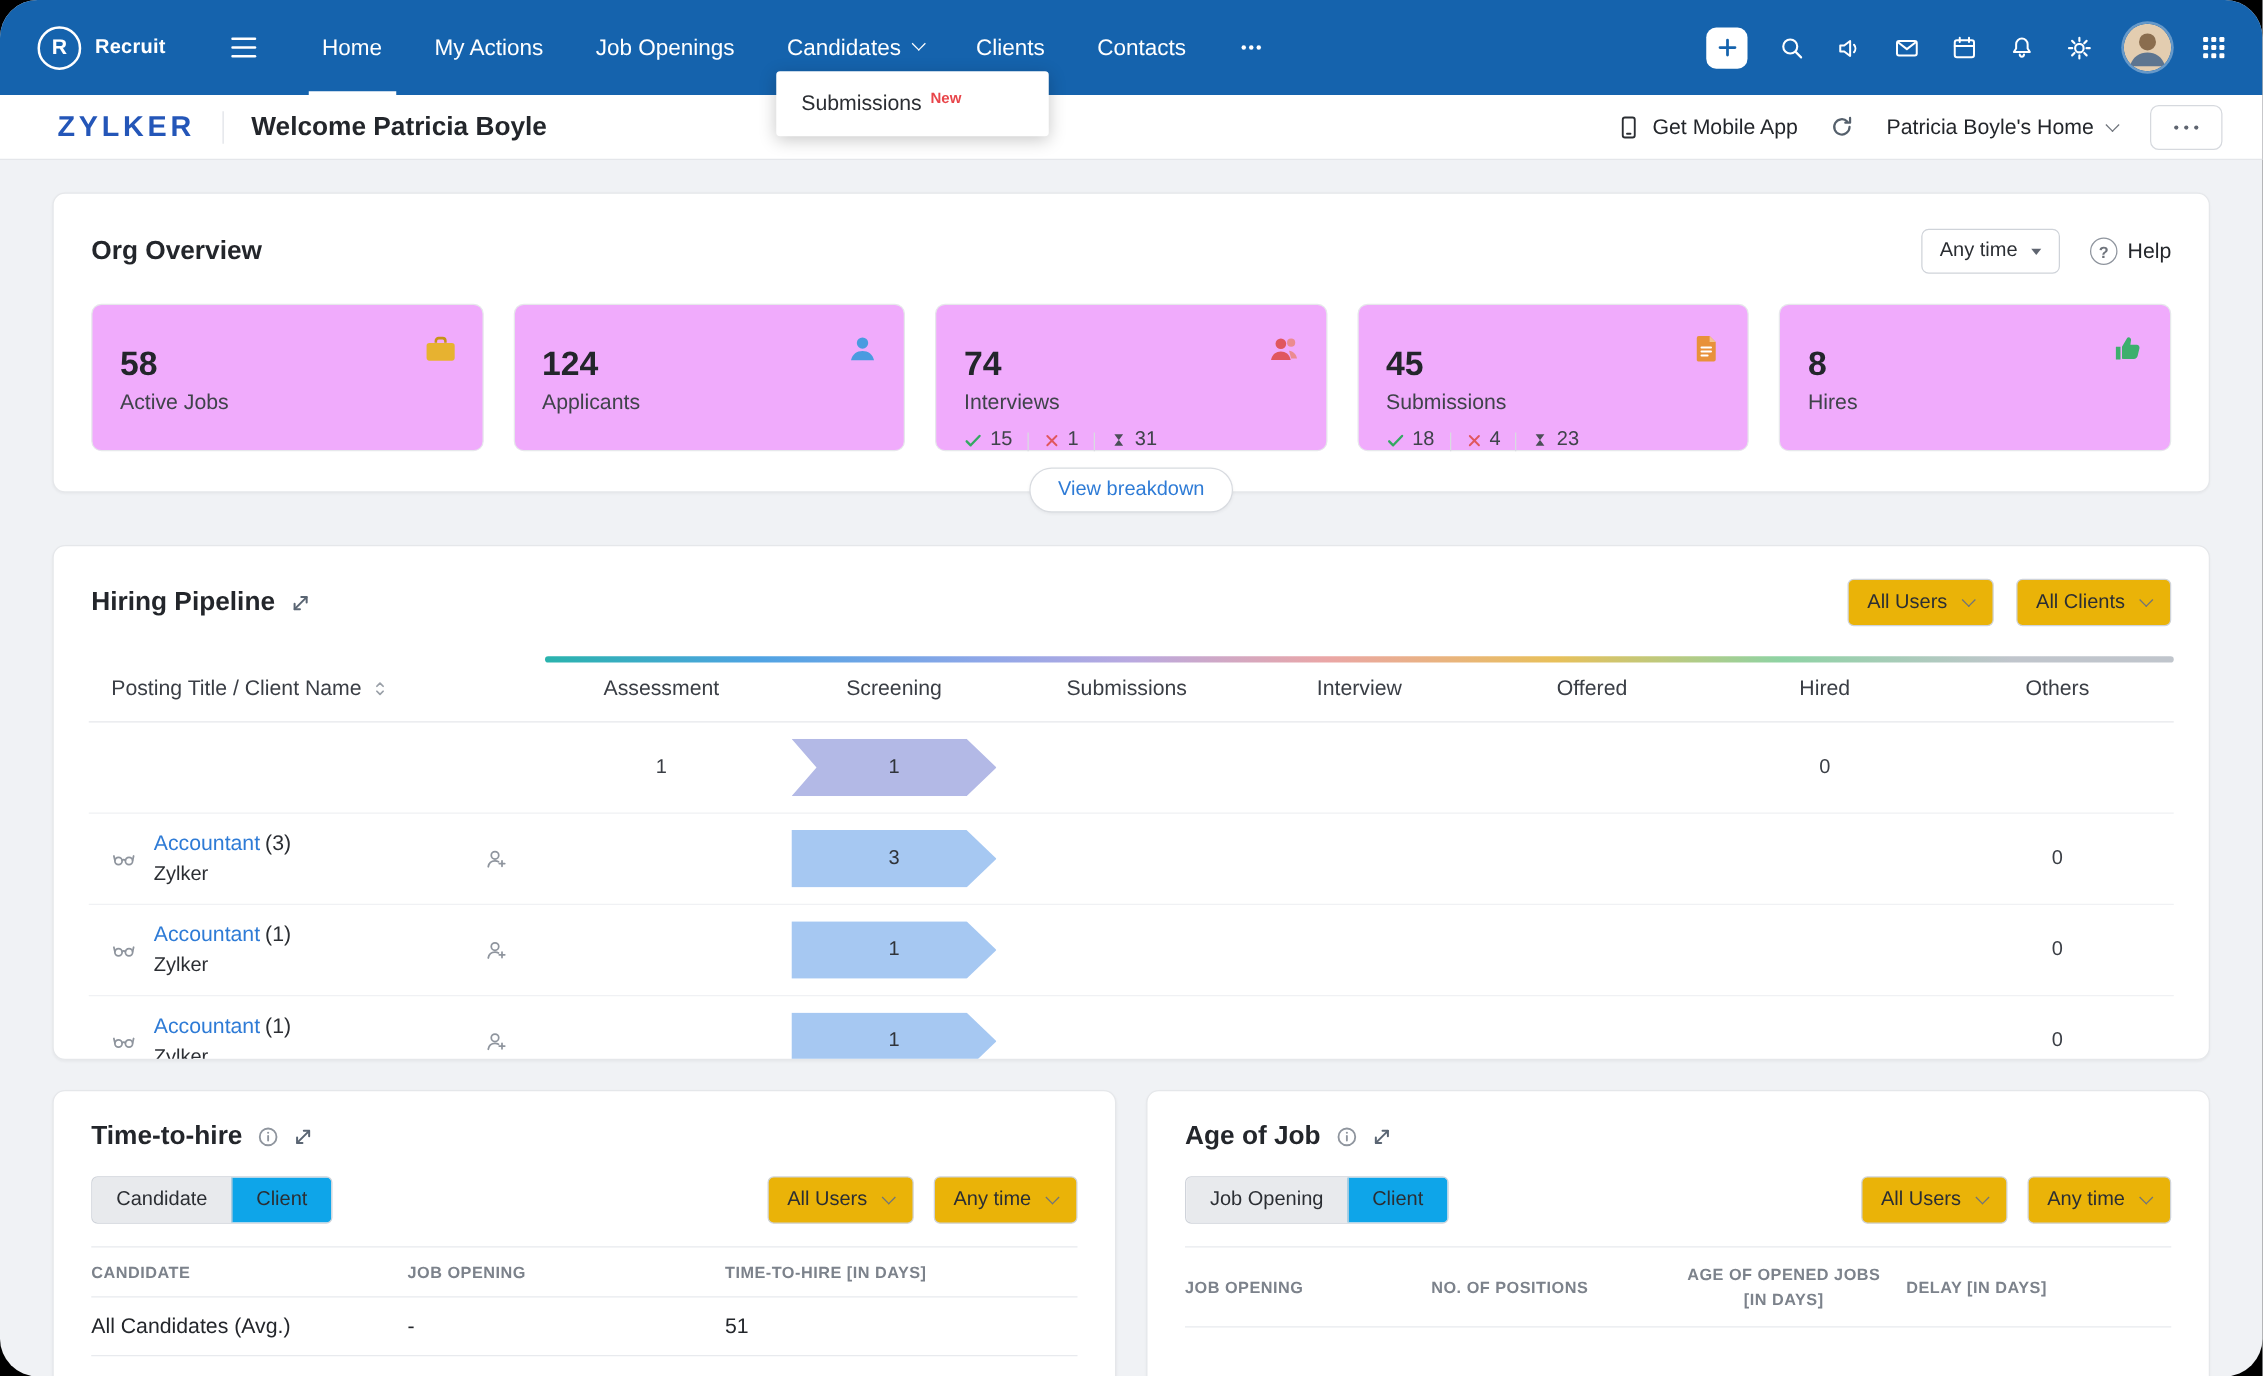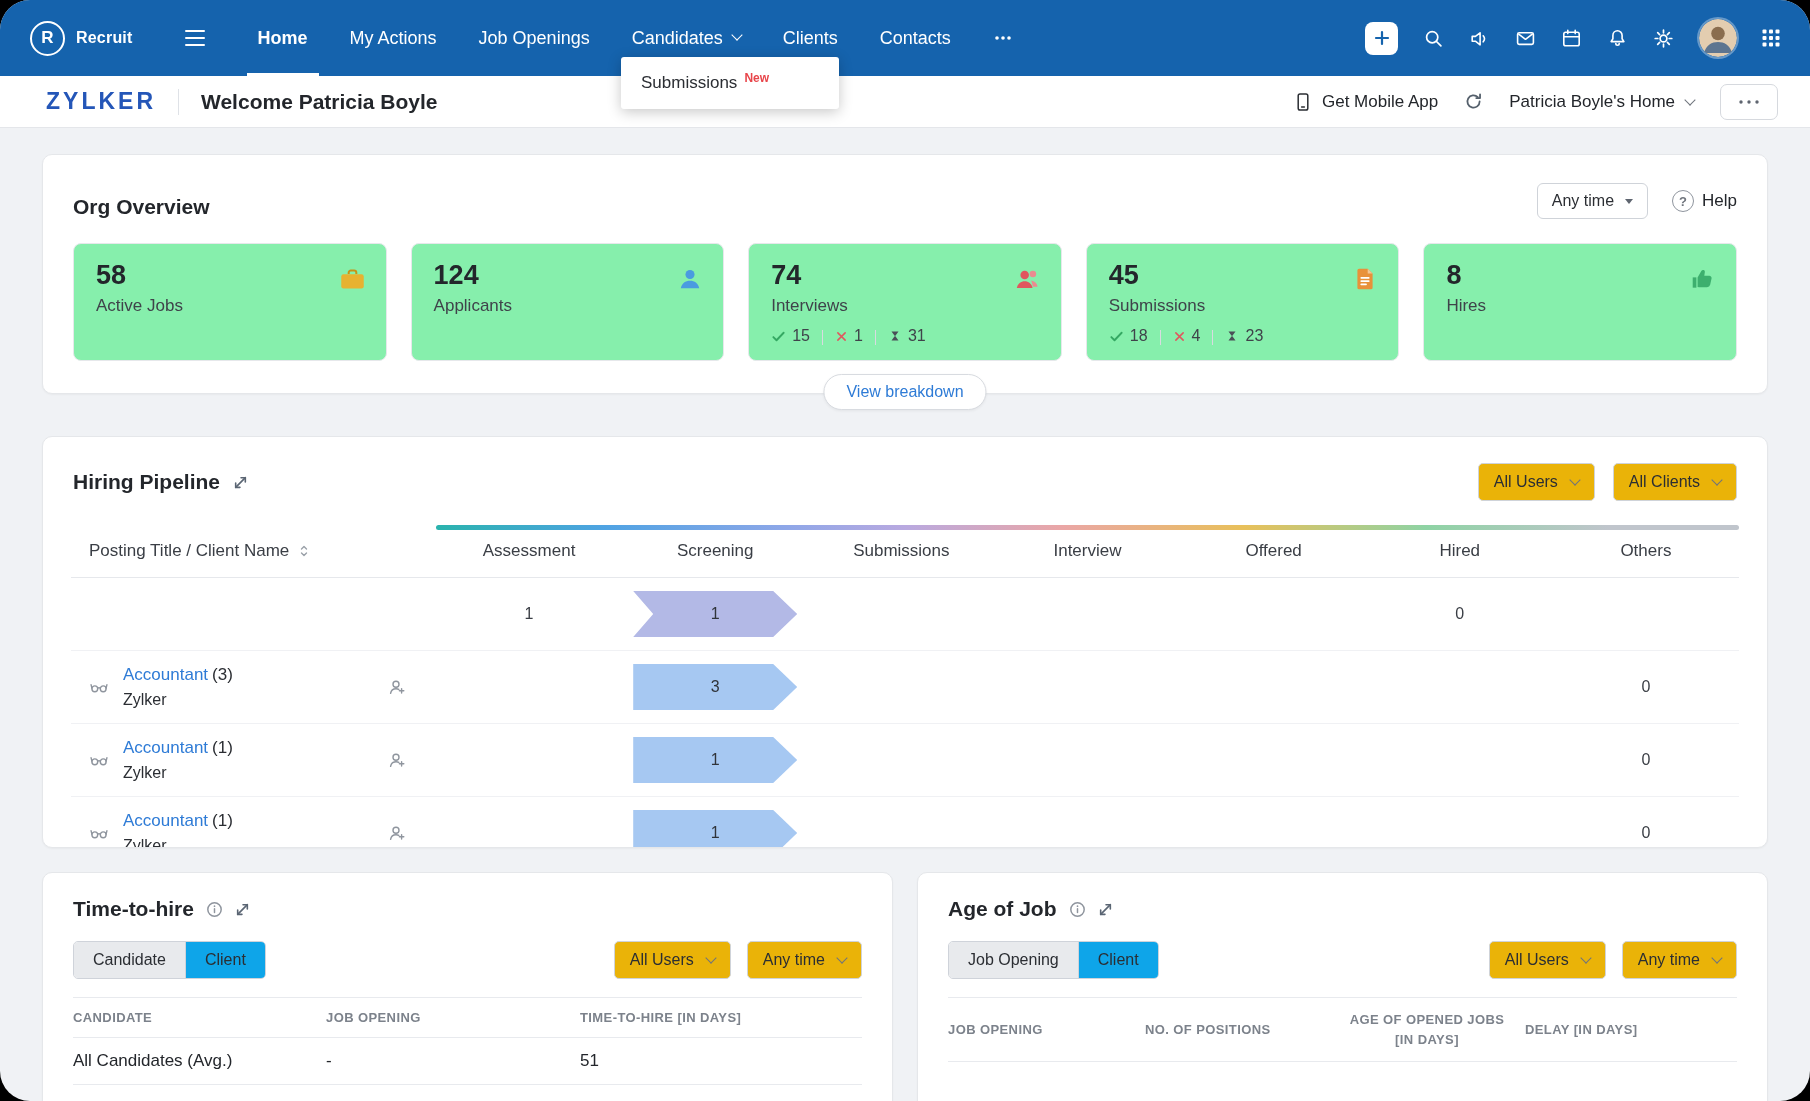--- a/index.html
+++ b/index.html
@@ -12,21 +12,21 @@
 
   
   .navbar{height:76px;background:#1563ad;display:flex;align-items:center;padding:0 30px;position:relative;z-index:30;}
   .brand{display:flex;align-items:center;gap:11px;color:#fff;}
   .brand-logo{width:31px;height:31px;border:2.3px solid #fff;border-radius:50%;display:flex;align-items:center;justify-content:center;font-weight:700;font-size:17px;}
   .brand-name{font-size:16px;font-weight:700;letter-spacing:.2px;}
   .hamburger{margin-left:46px;display:flex;flex-direction:column;gap:4.5px;cursor:pointer;padding:6px;}
   .hamburger span{width:20px;height:2.2px;background:#fff;border-radius:1px;}
   .nav-items{display:flex;align-items:stretch;height:76px;margin-left:26px;}
   .nav-item{display:flex;align-items:center;padding:0 21px;color:#fff;font-size:18px;position:relative;cursor:pointer;white-space:nowrap;}
-  .nav-item.active{font-weight:700;}
+  .nav-item.active{font-weight:400;}
   .nav-item.active::after{content:"";position:absolute;left:10px;right:10px;bottom:0;height:3.5px;background:#fff;}
   .chev{display:inline-block;width:7px;height:7px;border-right:1.6px solid #6f747c;border-bottom:1.6px solid #6f747c;transform:rotate(45deg);margin-top:-4px;}
   .chev.white{border-color:#fff;margin-left:10px;margin-bottom:2px;}
   .nav-right{margin-left:auto;display:flex;align-items:center;gap:25px;}
   .plus-btn{width:33px;height:33px;background:#fff;border-radius:8px;display:flex;align-items:center;justify-content:center;cursor:pointer;}
   .icon-btn{display:flex;align-items:center;justify-content:center;cursor:pointer;}
   .avatar{width:38px;height:38px;border-radius:50%;overflow:hidden;cursor:pointer;box-shadow:0 0 0 2px rgba(255,255,255,.35);}
 
   
   .cand-dropdown{position:absolute;top:57px;left:621px;min-width:178px;background:#fff;border-radius:3px;
@@ -42,29 +42,29 @@
   .get-app{display:flex;align-items:center;gap:9px;font-size:17px;color:#23262b;cursor:pointer;}
   .home-select{display:flex;align-items:center;gap:11px;font-size:17px;color:#23262b;cursor:pointer;}
   .more-btn{width:56px;height:34px;border:1px solid #d6d9de;border-radius:7px;background:#fff;display:flex;align-items:center;justify-content:center;cursor:pointer;}
 
   
   .main{padding:0 42px;}
   .card{background:#fff;border:1px solid #e5e7ea;border-radius:10px;box-shadow:0 1px 2px rgba(27,31,35,.04);}
 
   
   .org-card{margin-top:26px;padding:28px 30px 0;height:240px;position:relative;box-sizing:border-box;}
-  .org-head{display:flex;align-items:flex-end;}
+  .org-head{display:flex;align-items:center;}
   .sec-title{font-size:21px;font-weight:700;color:#23262b;}
   .org-head-right{margin-left:auto;display:flex;align-items:center;gap:24px;}
   .filter-btn{display:flex;align-items:center;gap:11px;border:1px solid #cfd3d9;border-radius:6px;padding:8px 14px;font-size:16px;color:#2b2e33;background:#fff;cursor:pointer;}
   .caret{width:0;height:0;border-left:4.5px solid transparent;border-right:4.5px solid transparent;border-top:5.5px solid #5f6570;}
   .help{display:flex;align-items:center;gap:8px;font-size:17px;color:#23262b;cursor:pointer;}
   .q-icon{width:20px;height:20px;border:1.4px solid #8f959e;border-radius:50%;color:#6f747c;font-size:13px;font-weight:700;display:flex;align-items:center;justify-content:center;}
   .stats{display:flex;gap:24px;margin-top:24px;}
-  .stat{flex:1;border:1px solid #e6e8eb;border-radius:8px;padding:16px 22px;height:118px;box-sizing:border-box;position:relative;cursor:pointer;background:#86efac;}
+  .stat{flex:1;border:1px solid #e6e8eb;border-radius:8px;padding:32px 22px;height:118px;box-sizing:border-box;position:relative;cursor:pointer;background:#f0abfc;}
   .stat-value{font-size:27px;font-weight:700;color:#23262b;line-height:1.15;}
   .stat-label{font-size:17px;color:#3f434a;margin-top:5px;}
   .stat-icon{position:absolute;top:22px;right:20px;}
   .mini-stats{display:flex;align-items:flex-end;gap:12px;margin-top:11px;font-size:16px;color:#3f434a;}
   .mini{display:flex;align-items:center;gap:6px;}
   .mini-sep{width:1px;height:15px;background:#d8dbe0;}
   .view-breakdown{position:absolute;left:50%;transform:translateX(-50%);bottom:-17px;background:#fff;border:1px solid #d8dbe0;
     border-radius:18px;padding:8px 22px;font-size:16px;color:#2e7bd6;cursor:pointer;box-shadow:0 1px 3px rgba(0,0,0,.06);white-space:nowrap;}
 
   

